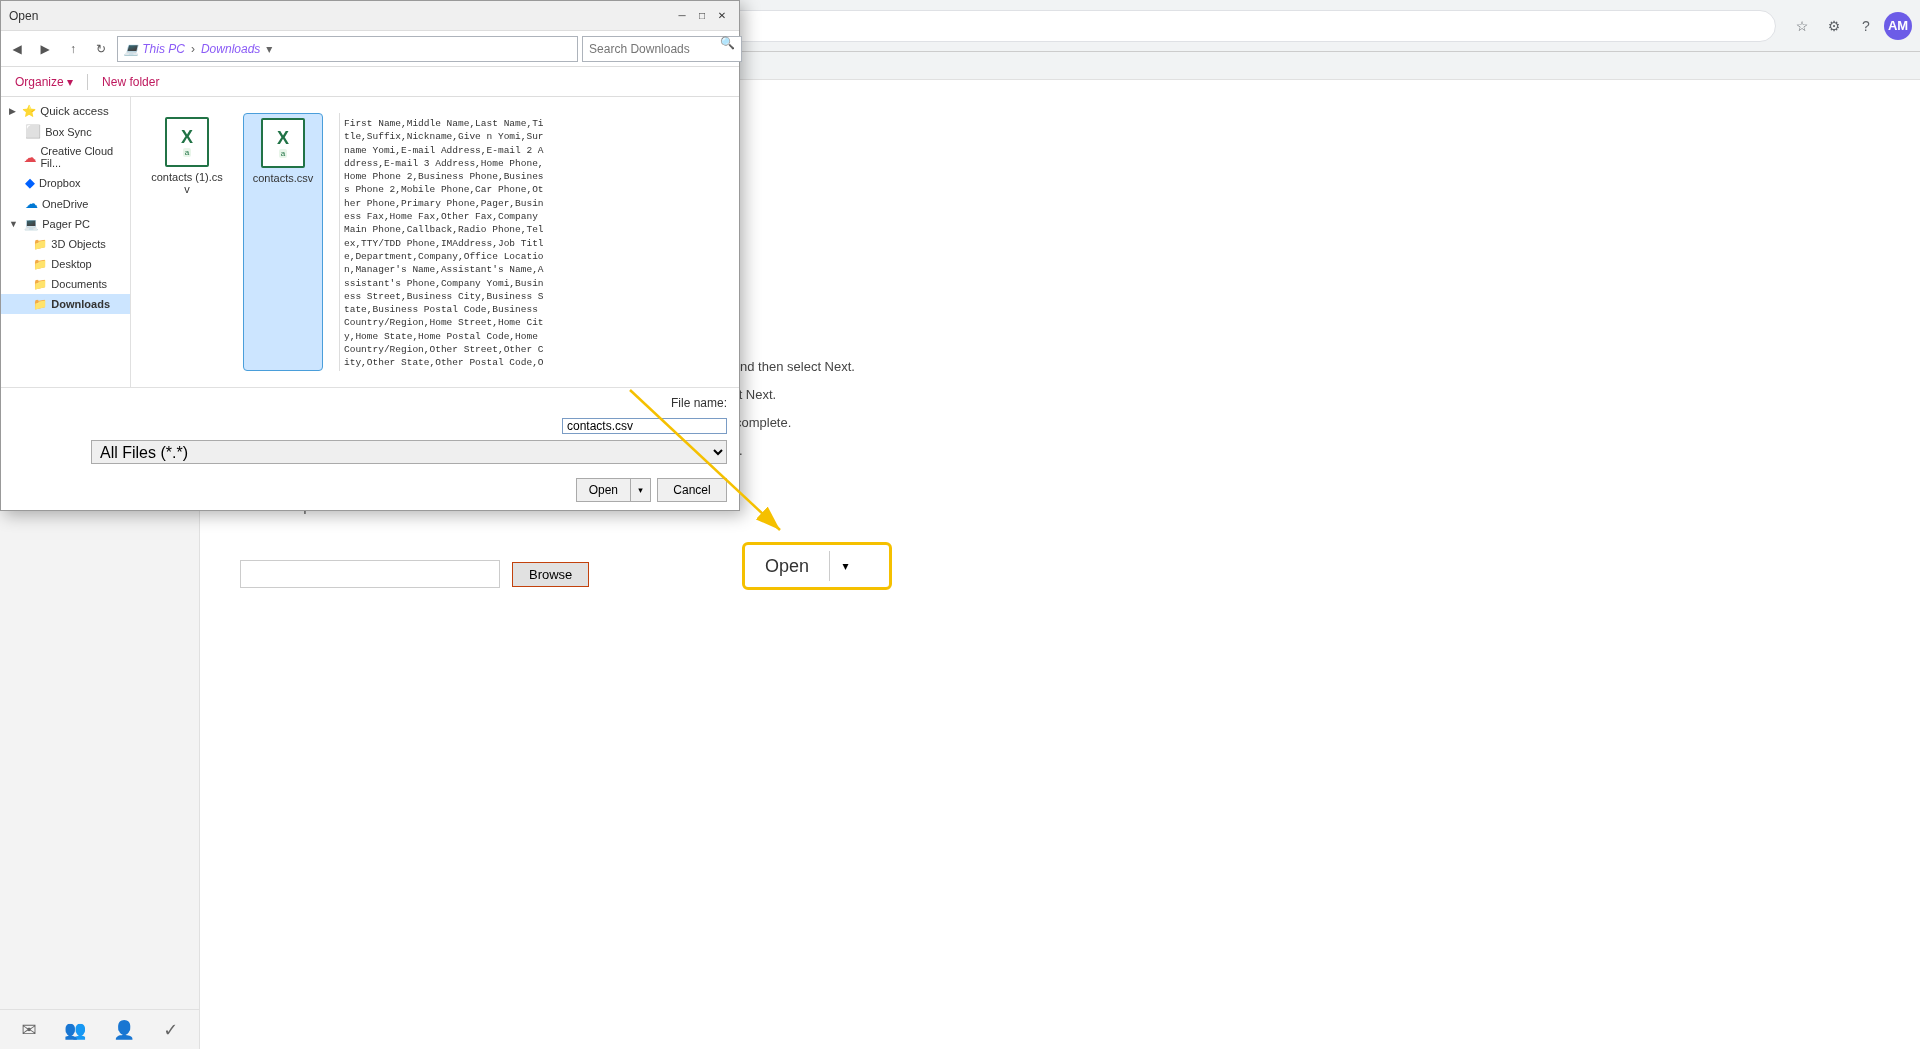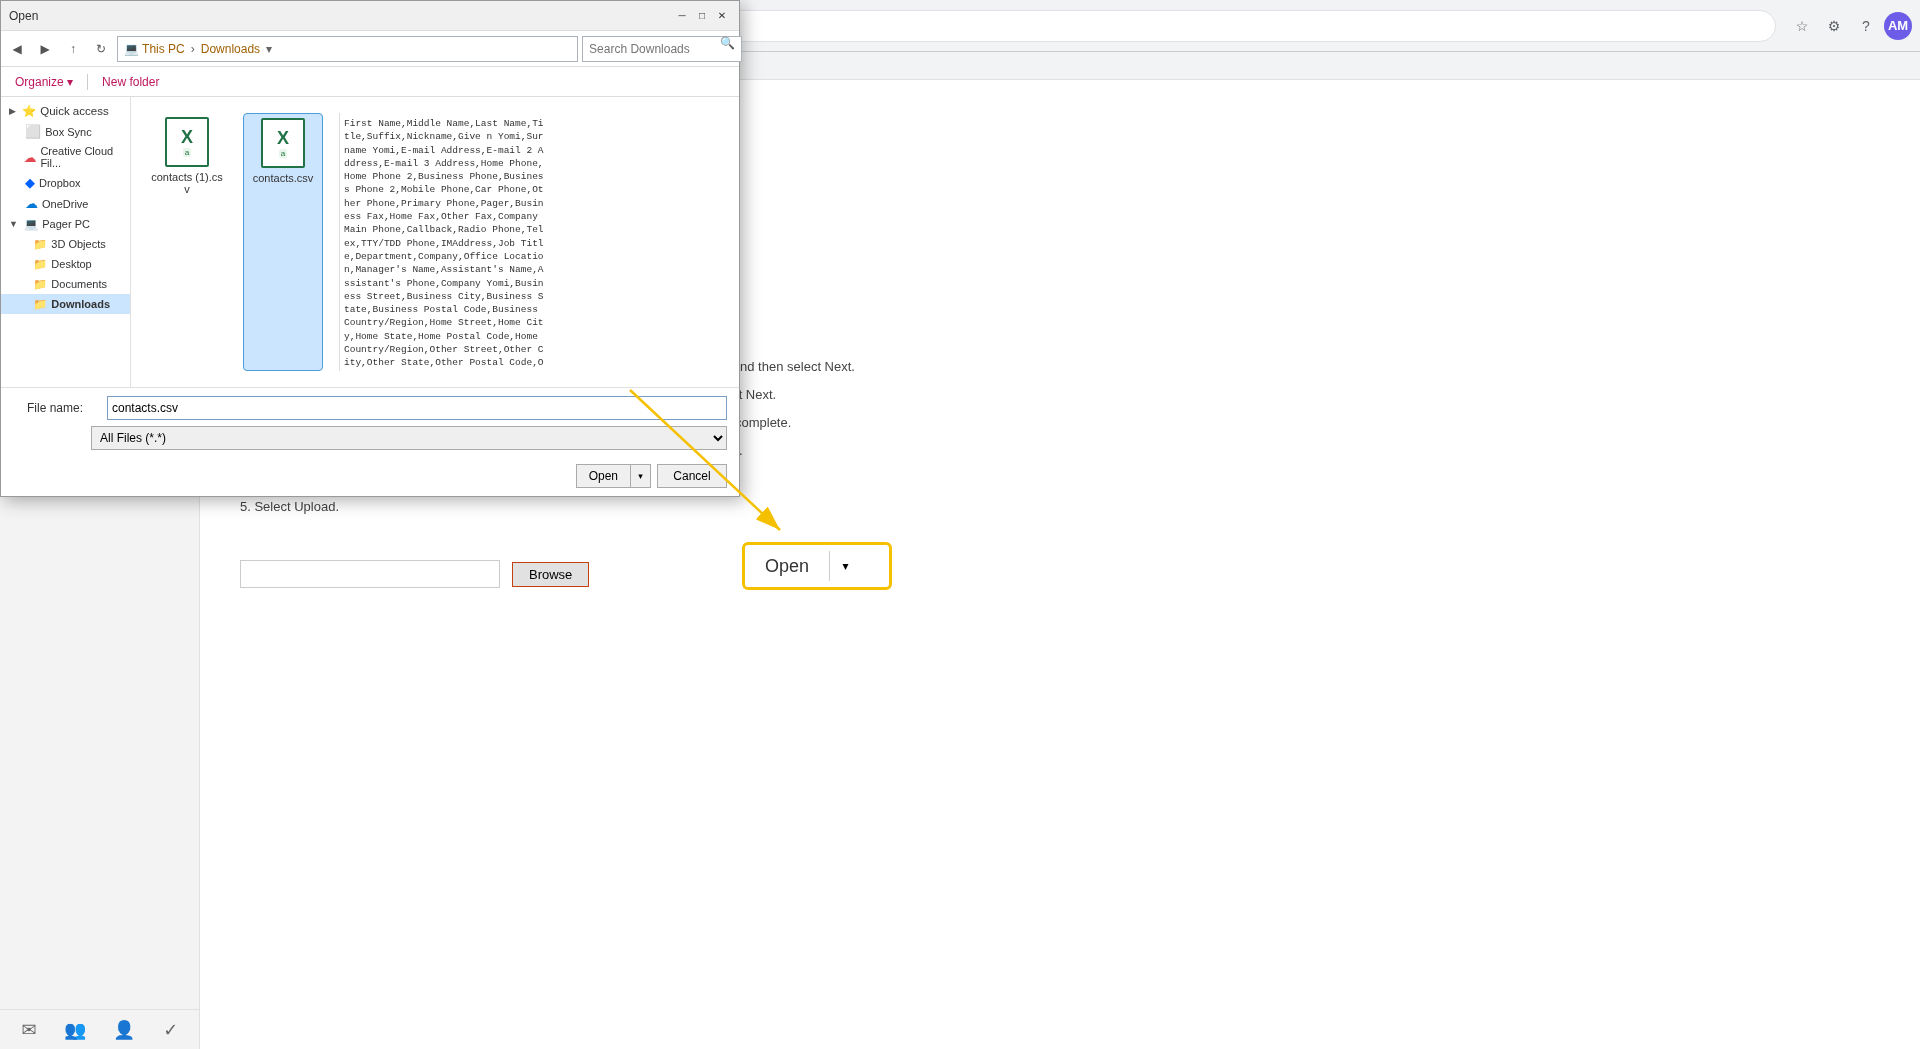--- a/index.html
+++ b/index.html
@@ -284,21 +284,22 @@
       flex: 1;
       height: 26px;
       border: 1px solid #adb3bb;
       background: white;
       padding: 0 6px;
       font-size: 12px;
       display: flex; align-items: center; gap: 6px;
     }
 
     .path-part {
-      color: #a16207;
+      color: #8b5cf6;
+      font-style: italic;
     }
 
     .path-arrow {
       color: #666;
     }
 
     .dialog-search {
       width: 160px;
       height: 26px;
       border: 1px solid #adb3bb;
@@ -438,23 +439,24 @@
 
     
     .dialog-bottom {
       border-top: 1px solid #e0e0e0;
       background: white;
       padding: 8px 12px;
     }
 
     .filename-row {
       display: flex;
-      align-items: center;
+      align-items: flex-end;
       margin-bottom: 6px;
-      gap: 24px;
+      gap: 8px;
+      flex-direction: column;
     }
 
     .filename-label {
       width: 70px;
       font-size: 12px;
       color: #333;
       text-align: right;
     }
 
     .filename-input {
@@ -468,21 +470,21 @@
     .filetype-row {
       display: flex;
       align-items: center;
       gap: 8px;
     }
 
     .filetype-select {
       flex: 1;
       height: 24px;
       border: 1px solid #aaa;
-      font-size: 12px;
+      font-size: 16px;
       padding: 0 4px;
     }
 
     .dialog-buttons {
       display: flex;
       justify-content: flex-end;
       gap: 6px;
       padding: 6px 12px 8px;
       background: white;
     }

